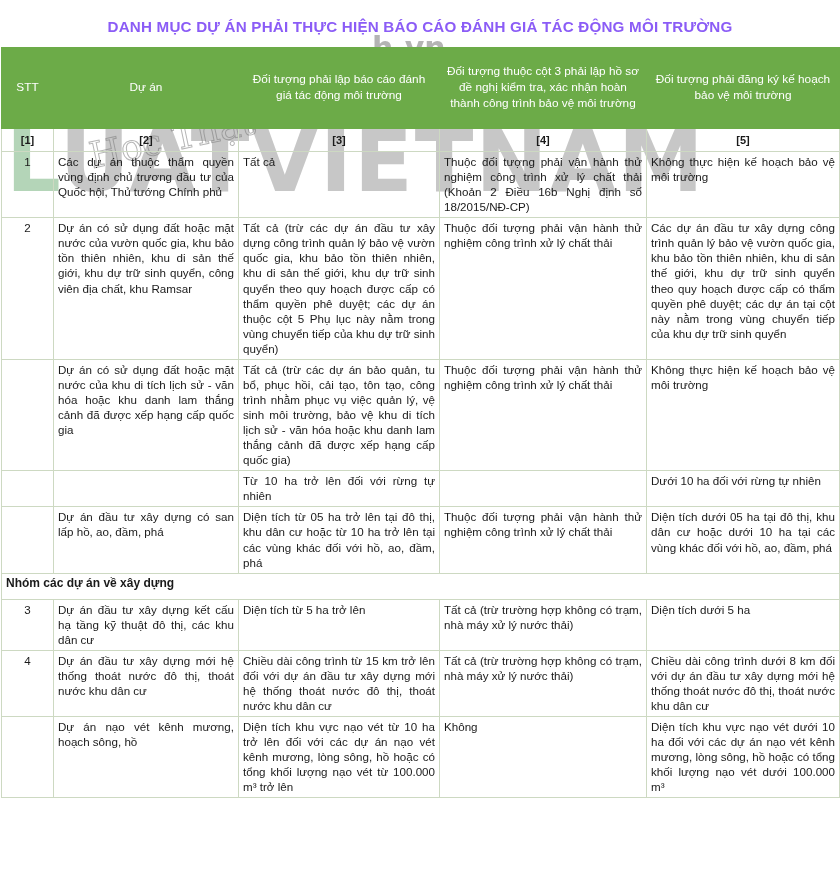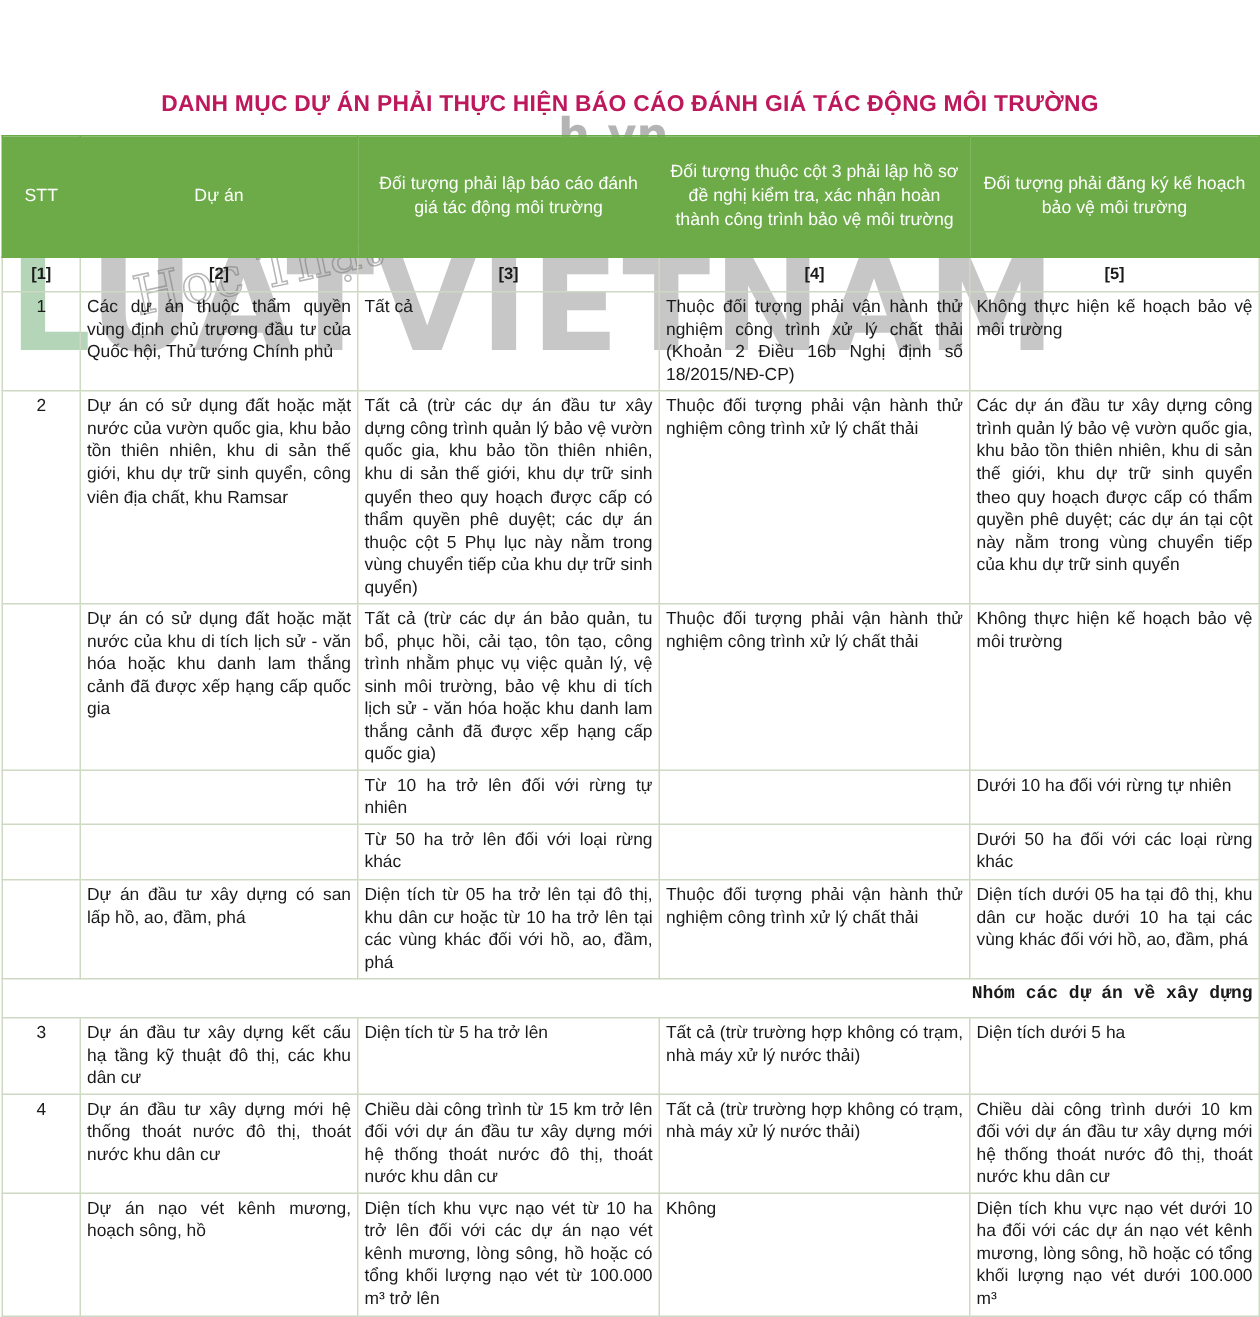--- a/index.html
+++ b/index.html
@@ -38,27 +38,26 @@
     color:transparent;
     -webkit-text-stroke:1px rgba(120,120,120,0.55);
     transform:rotate(-12deg);
     white-space:nowrap;
   }
 
   
   .doc-title{
     position:relative;z-index:3;
     text-align:center;
-    color:#be185d;
+    color:#8b5cf6;
     font-weight:bold;
     font-size:15.2px;
     letter-spacing:.2px;
     padding-top:18px;
     font-family:"Liberation Sans", sans-serif;
-    margin-top:43px;
   }
 
   
   .tbl-wrap{position:relative;z-index:2;margin-top:12px;}
   table.grid{
     width:838px;margin:0 1px;
     border-collapse:collapse;
     table-layout:fixed;
     font-size:11.6px;
     line-height:1.30;
@@ -88,25 +87,24 @@
     height:18px;
     padding:2px 2px;
     vertical-align:middle;
     border-top:1px solid #6cab48;
   }
   td.c-stt{text-align:center;vertical-align:middle;}
   td.just{text-align:justify;text-align-last:left;}
   td.mid{vertical-align:middle;}
   td.grp{
     font-weight:bold;
-    text-align:right;
+    text-align:left;
     vertical-align:middle;
     height:20px;
     font-size:12px;
-    font-family:Liberation Mono, monospace;
   }
 </style>
 </head>
 <body>
 
 <div class="page">
 
   <div class="wm-layer">
     <div class="wm-brand"><span class="g">L</span>UATVIETNAM</div>
     <div class="wm-dotvn">h.vn</div>
@@ -168,27 +166,20 @@
 
 
         <tr>
           <td class="c-stt"></td>
           <td class="just"></td>
           <td class="just">Từ 10 ha trở lên đối với rừng tự nhiên</td>
           <td class="just"></td>
           <td class="just">Dưới 10 ha đối với rừng tự nhiên</td>
         </tr>
 
-        <tr>
-          <td class="c-stt"></td>
-          <td class="just"></td>
-          <td class="just">Từ 50 ha trở lên đối với loại rừng khác</td>
-          <td class="just"></td>
-          <td class="just">Dưới 50 ha đối với các loại rừng khác</td>
-        </tr>
 
         <tr>
           <td class="c-stt"></td>
           <td class="just mid">Dự án đầu tư xây dựng có san lấp hồ, ao, đầm, phá</td>
           <td class="just">Diện tích từ 05 ha trở lên tại đô thị, khu dân cư hoặc từ 10 ha trở lên tại các vùng khác đối với hồ, ao, đầm, phá</td>
           <td class="just mid">Thuộc đối tượng phải vận hành thử nghiệm công trình xử lý chất thải</td>
           <td class="just">Diện tích dưới 05 ha tại đô thị, khu dân cư hoặc dưới 10 ha tại các vùng khác đối với hồ, ao, đầm, phá</td>
         </tr>
 
         <tr>
@@ -201,21 +192,21 @@
           <td class="just mid">Diện tích từ 5 ha trở lên</td>
           <td class="just mid">Tất cả (trừ trường hợp không có trạm, nhà máy xử lý nước thải)</td>
           <td class="just mid">Diện tích dưới 5 ha</td>
         </tr>
 
         <tr>
           <td class="c-stt">4</td>
           <td class="just mid">Dự án đầu tư xây dựng mới hệ thống thoát nước đô thị, thoát nước khu dân cư</td>
           <td class="just">Chiều dài công trình từ 15 km trở lên đối với dự án đầu tư xây dựng mới hệ thống thoát nước đô thị, thoát nước khu dân cư</td>
           <td class="just mid">Tất cả (trừ trường hợp không có trạm, nhà máy xử lý nước thải)</td>
-          <td class="just">Chiều dài công trình dưới 10 km đối với dự án đầu tư xây dựng mới hệ thống thoát nước đô thị, thoát nước khu dân cư</td>
+          <td class="just">Chiều dài công trình dưới 8 km đối với dự án đầu tư xây dựng mới hệ thống thoát nước đô thị, thoát nước khu dân cư</td>
         </tr>
 
         <tr>
           <td class="c-stt"></td>
           <td class="just mid">Dự án nạo vét kênh mương, hoạch sông, hồ</td>
           <td class="just">Diện tích khu vực nạo vét từ 10 ha trở lên đối với các dự án nạo vét kênh mương, lòng sông, hồ hoặc có tổng khối lượng nạo vét từ 100.000 m³ trở lên</td>
           <td class="just mid">Không</td>
           <td class="just">Diện tích khu vực nạo vét dưới 10 ha đối với các dự án nạo vét kênh mương, lòng sông, hồ hoặc có tổng khối lượng nạo vét dưới 100.000 m³</td>
         </tr>
 

